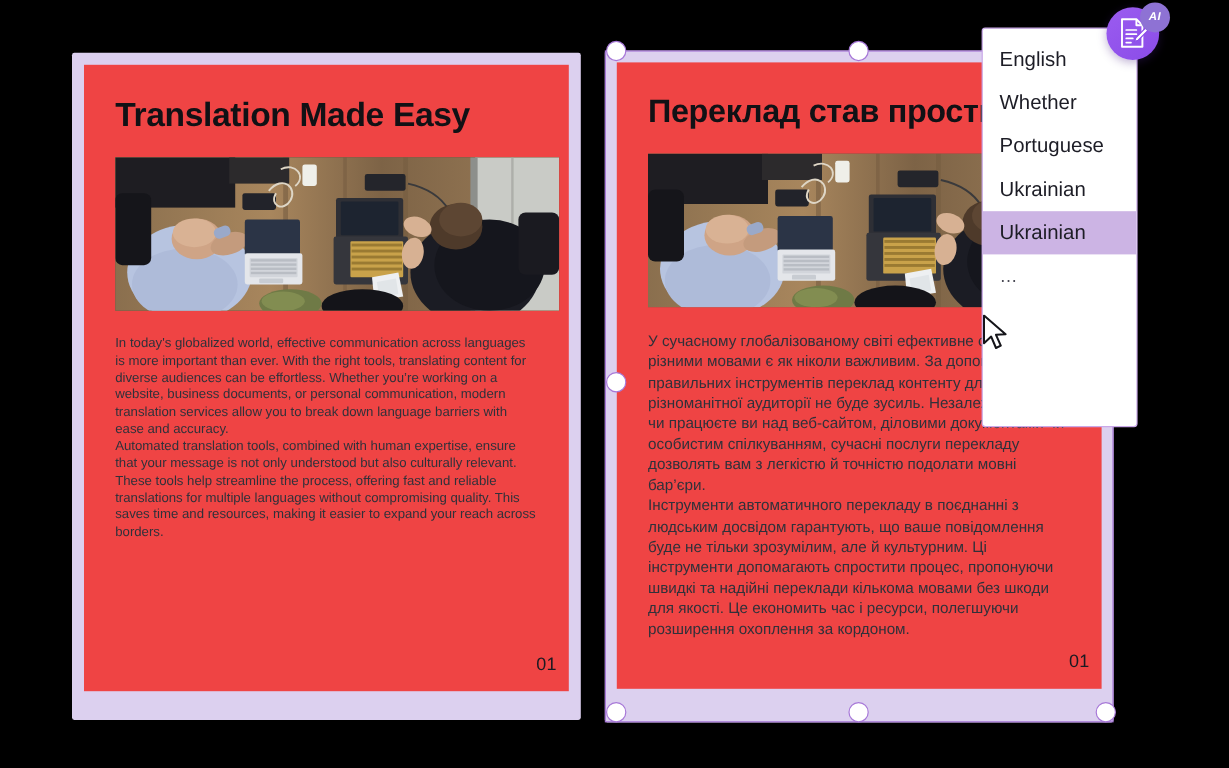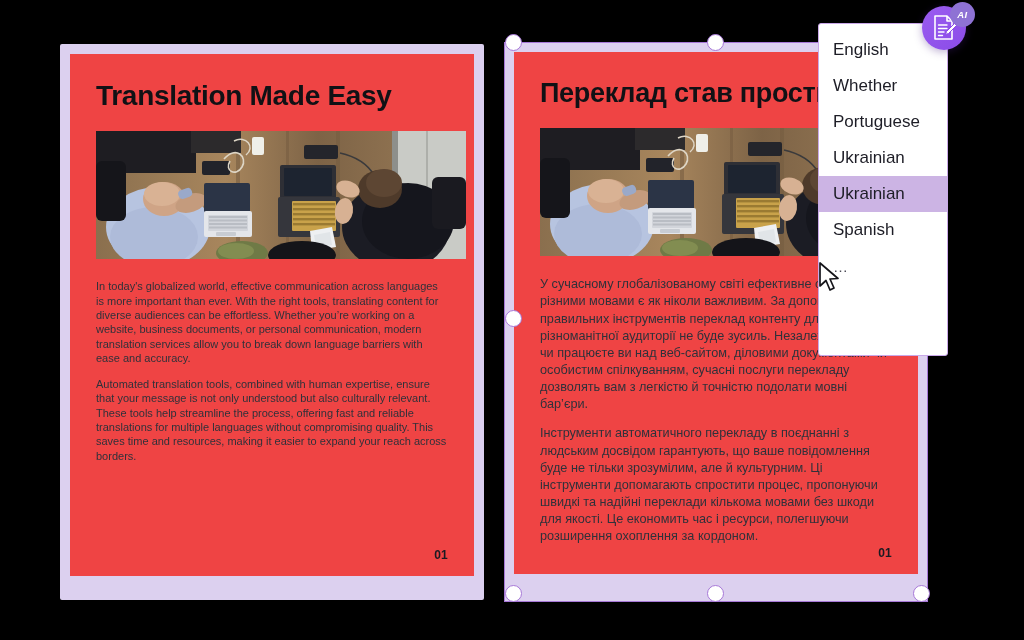--- a/index.html
+++ b/index.html
@@ -63,29 +63,29 @@
     background: #6f5b44;
   }
   .photo-svg { display: block; width: 370px; height: 128px; }
 
   .doc-body {
     margin-top: 20px;
     font-size: 11px;
     line-height: 1.30;
     color: #30313a;
   }
-  .doc-body p + p { margin-top: 12px; }
+  .doc-body p + p { }
   .doc-body.ua { font-size: 12.7px; line-height: 1.35; }
 
   .page-num {
     position: absolute;
-    right: 26px;
+    right: 10px;
     bottom: 14px;
-    font-size: 12px;
-    font-weight: bold;
+    font-size: 15px;
+    font-weight: normal;
     color: #1a1a22;
     letter-spacing: 0.2px;
   }
 
   
   .sel-box {
     position: absolute;
     left: 504px;
     top: 42px;
     width: 424px;
@@ -387,21 +387,20 @@
   <div class="handle" style="left:505px;  top:585px;"></div>
   <div class="handle" style="left:707px;  top:585px;"></div>
   <div class="handle" style="left:913px;  top:585px;"></div>
 
   <div class="dropdown">
     <div class="dd-item">English</div>
     <div class="dd-item">Whether</div>
     <div class="dd-item">Portuguese</div>
     <div class="dd-item">Ukrainian</div>
     <div class="dd-item selected">Ukrainian</div>
-    <div class="dd-item">Spanish</div>
     <div class="dd-item ellipsis">…</div>
   </div>
 
   <div class="cursor">
     <svg width="24" height="32" viewBox="0 0 24 32">
       <path d="M2 1 L2 24 L8 18.5 L12 28 L16 26 L12 17 L20 16.5 Z" fill="#ffffff" stroke="#15151a" stroke-width="1.7" stroke-linejoin="round"></path>
     </svg>
   </div>
 
 

